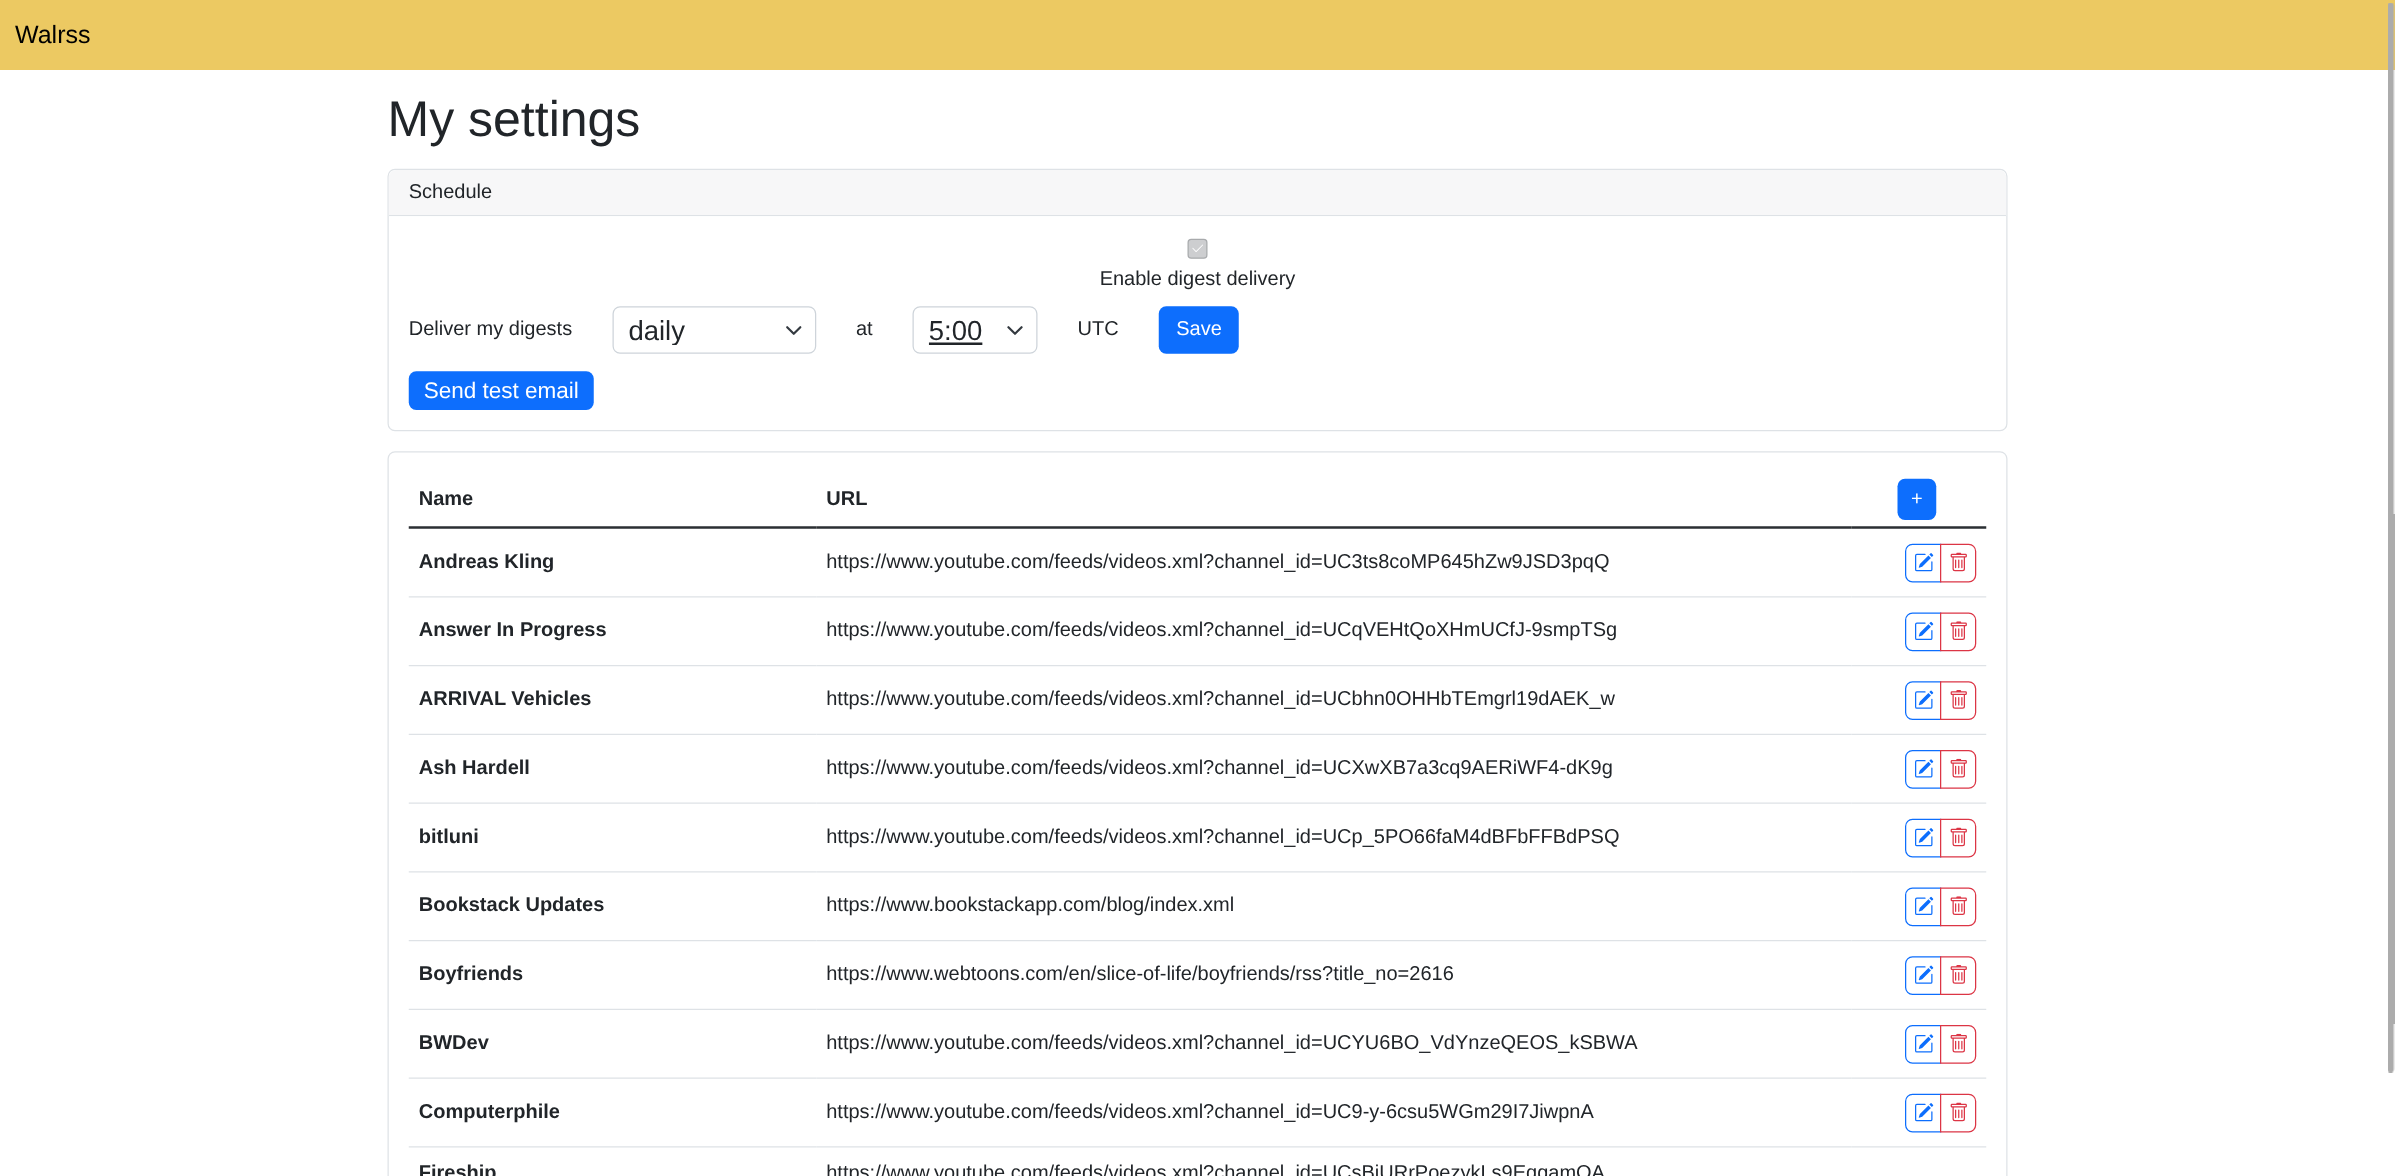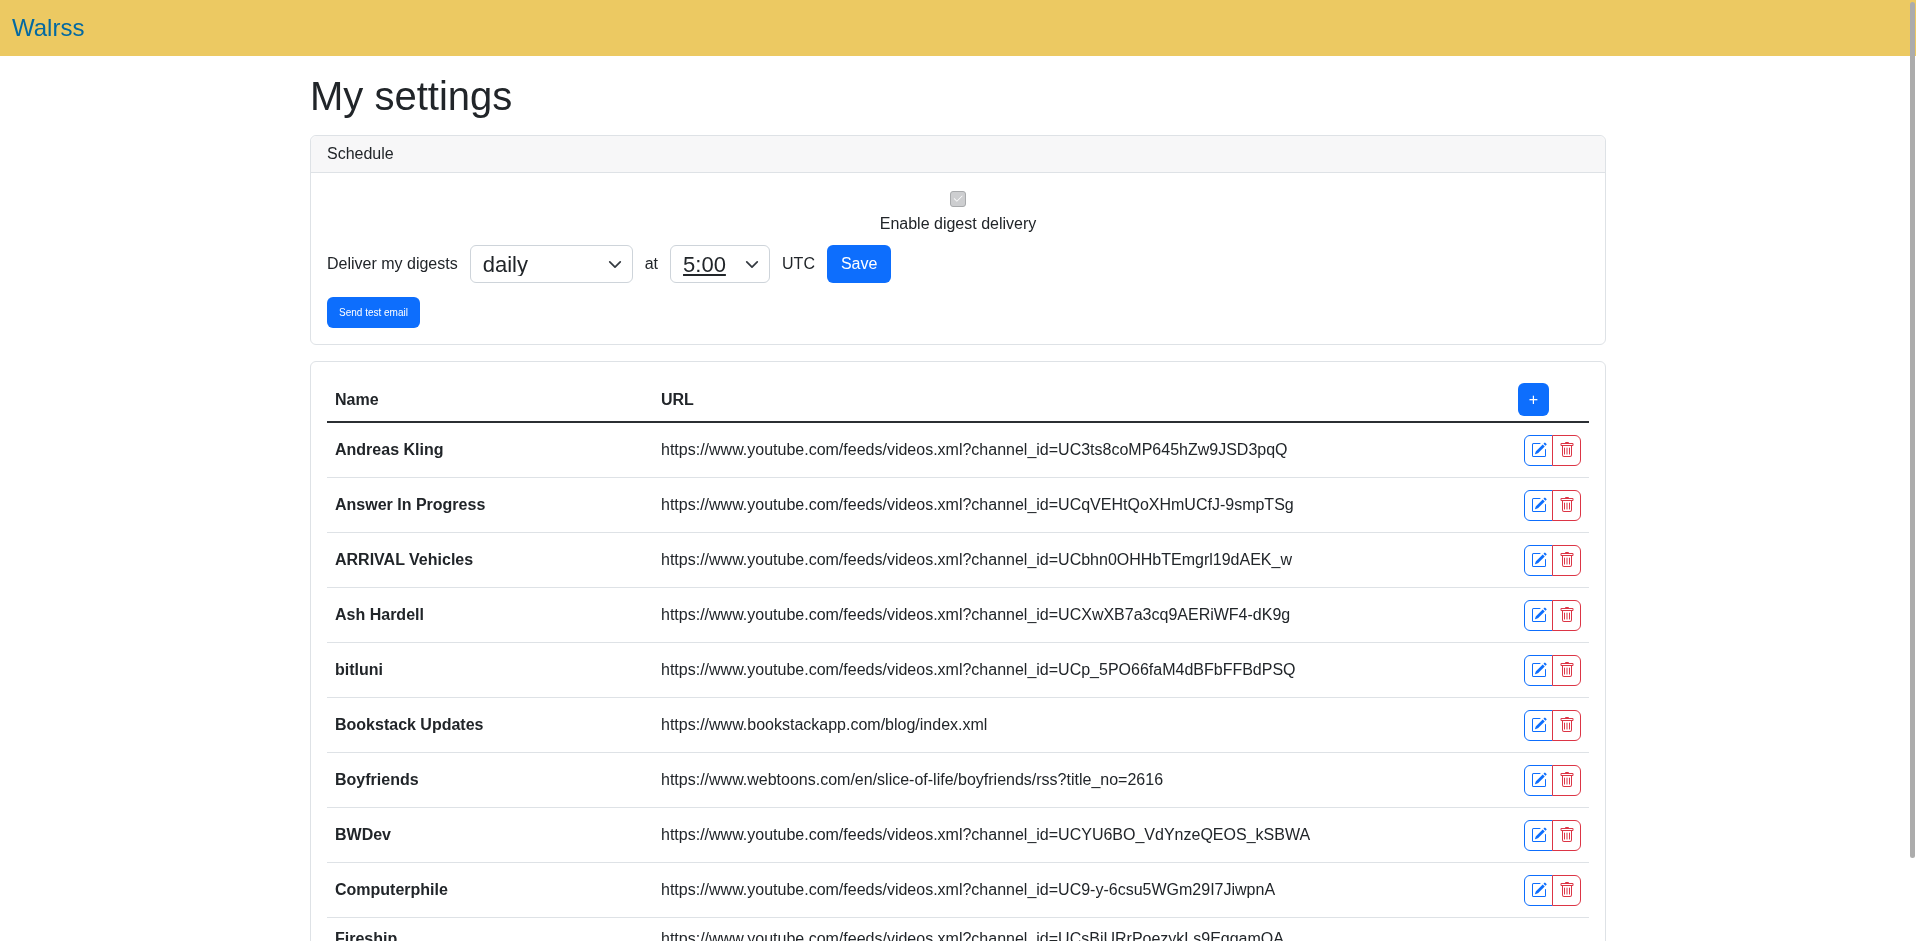--- a/index.html
+++ b/index.html
@@ -9,46 +9,46 @@
     --text:#212529;
     --border:#dee2e6;
     --card-header-bg:#f7f7f8;
   }
   *{box-sizing:border-box;}
   html,body{margin:0;padding:0;width:1916px;height:941px;overflow:hidden;}
   body{font-family:"Liberation Sans", sans-serif;color:var(--text);background:#fff;font-size:16px;}
 
   
   .navbar{height:56px;background:var(--navbar-bg);display:flex;align-items:center;padding:0 12px;}
-  .brand{font-size:24px;color:#0369a1;cursor:pointer;}
+  .brand{font-size:20px;color:#000000;cursor:pointer;}
 
   
   .container{width:1296px;margin:0 auto;}
   h1.page-title{font-size:40px;font-weight:500;margin:18px 0 16px;color:var(--text);}
 
   
   .card{border:1px solid var(--border);border-radius:6px;margin-bottom:16px;background:#fff;}
   .card-header{padding:9px 16px;background:var(--card-header-bg);border-bottom:1px solid var(--border);
     border-radius:6px 6px 0 0;font-size:16px;}
   .card-body{padding:16px;}
 
   
   .check-row{display:flex;align-items:center;gap:8px;margin:2px 0 12px;flex-direction:column;}
   .checkbox{width:16px;height:16px;background:#cdced0;border:1px solid #a8aaac;border-radius:3px;
     display:inline-flex;align-items:center;justify-content:center;cursor:pointer;flex:0 0 auto;}
-  .controls-row{display:flex;align-items:center;gap:12px;margin-bottom:14px;}
+  .controls-row{display:flex;align-items:center;gap:32px;margin-bottom:14px;}
   .select-wrap{position:relative;display:inline-block;}
   .select-wrap select{appearance:none;-webkit-appearance:none;border:1px solid #ced4da;border-radius:6px;
     height:38px;padding:6px 34px 6px 12px;font-size:22px;font-family:inherit;color:var(--text);background:#fff;cursor:pointer;}
   .select-freq{width:163px;}
   .select-time{width:100px;padding-right:28px !important;text-decoration:underline;}
   .chev{position:absolute;right:11px;top:50%;transform:translateY(-50%);pointer-events:none;}
   .btn{background:var(--primary);color:#fff;border:none;border-radius:6px;font-size:16px;
     padding:7px 14px;font-family:inherit;cursor:pointer;line-height:24px;}
-  .btn-sm{font-size:10px;padding:5px 12px;line-height:21px;}
+  .btn-sm{font-size:18px;padding:5px 12px;line-height:21px;}
 
   
   table.feeds{width:100%;border-collapse:collapse;font-size:16px;}
   table.feeds thead th{text-align:left;font-weight:700;padding:8px;border-bottom:2px solid #2b2f33;vertical-align:middle;}
   table.feeds thead th.actions{padding:5px 8px;}
   table.feeds tbody th,table.feeds tbody td{padding:11.5px 8px;border-bottom:1px solid var(--border);
     text-align:left;vertical-align:middle;}
   table.feeds tbody th{font-weight:700;}
   .col-name{width:326px;}
   .actions{width:108px;text-align:right !important;white-space:nowrap;}

